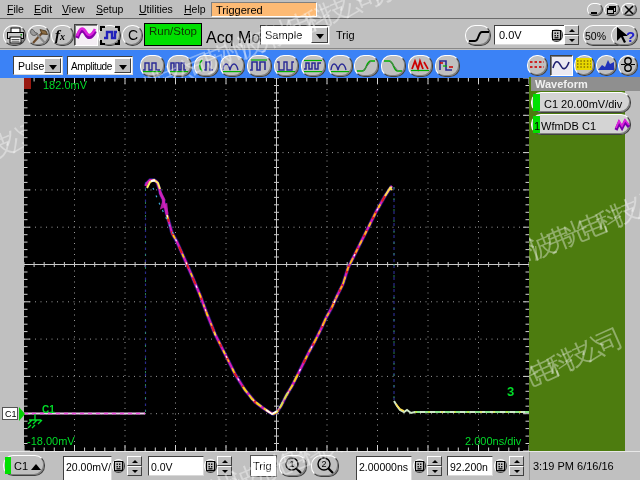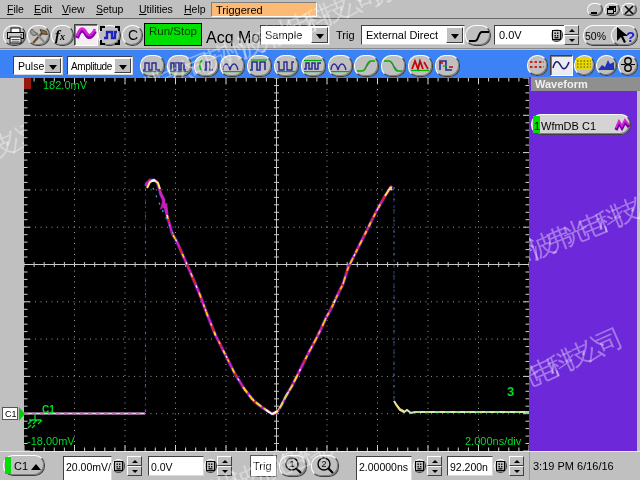--- a/index.html
+++ b/index.html
@@ -82,21 +82,20 @@
       </svg>
     </div>
 <div class="btn" style="left:122px;top:5px;width:21px;height:21px;">
       <div class="abs" style="left:5px;top:1px;font-size:14px;color:#000">C</div>
     </div>
 <div class="abs" style="left:144px;top:3px;width:58px;height:23px;background:#000;"></div>
 <div class="abs" style="left:145px;top:4px;width:56px;height:21px;background:#00e000;font-size:11.5px;color:#103000;text-align:center;padding-top:1px">Run/Stop</div>
 <div class="abs" style="left:206px;top:9px;font-size:16px;color:#000">Acq Mode</div>
 <div class="fld" style="left:260px;top:5px;width:70px;height:20px;font-size:11px;padding:3px 0 0 4px">Sample<div class="ddarrow"></div></div>
 <div class="abs" style="left:336px;top:9px;font-size:11px;color:#000">Trig</div>
-<div class="fld" style="left:361px;top:5px;width:104px;height:20px;font-size:11px;padding:3px 0 0 4px">External Direct<div class="ddarrow"></div></div>
 <div class="btn" style="left:465px;top:5px;width:26px;height:21px;">
       <svg width="24" height="18" style="position:absolute;left:1px;top:1px">
         <path d="M2,14 h6 c4,0 3,-9 7,-9 h7" stroke="#000" stroke-width="2" fill="none"></path>
       </svg>
     </div>
 <div class="fld" style="left:494px;top:5px;width:84px;height:20px;font-size:11px;padding:3px 0 0 4px">0.0V</div>
 <div class="btn" style="left:550px;top:8px;width:13px;height:14px;">
       <svg width="11" height="12" style="position:absolute;left:0px;top:0px">
         <rect x="1.5" y="1.5" width="8" height="9" fill="none" stroke="#000"></rect>
         <rect x="3.5" y="3.5" width="1.4" height="1.4" fill="#000"></rect>
@@ -285,22 +284,26 @@
 <div class="abs" style="left:0px;top:0px;width:7px;height:11px;background:#981810"></div>
 <div class="abs" style="left:19px;top:1px;font-size:11px;color:#00dc28;z-index:11">182.0mV</div>
 <div class="abs" style="left:3px;top:357px;font-size:11px;color:#00dc28;z-index:11">-18.00mV</div>
 <div class="abs" style="left:441px;top:357px;font-size:11px;color:#00dc28;z-index:11">2.000ns/div</div>
 <div class="abs" style="left:18px;top:326px;font-size:10px;font-weight:bold;color:#00dc28;z-index:11">C1</div>
 <div class="abs" style="left:483px;top:306px;font-size:13px;font-weight:bold;color:#00dc28;z-index:11">3</div>
 <svg class="abs" style="left:2px;top:336px;z-index:11" width="20" height="18">
       <path d="M9,0 V6 M3,6 H15 M2,10 L6,6 M7,10 L11,6 M12,10 L16,6 M2,14 L5,11 M6,14 L9,11" stroke="#00dc28" stroke-width="1.3" fill="none"></path>
     </svg>
 </div>
-<div class="abs" style="left:529px;top:77px;width:108px;height:375px;background:#6d28d9;z-index:2">
+<div class="abs" style="left:529px;top:77px;width:96px;height:375px;background:#4d7c0f;z-index:2">
 <div class="abs" style="left:2px;top:0px;width:109px;height:14px;background:#8f8f8f;color:#f0f0f0;font-weight:bold;font-size:11px;padding:1px 0 0 4px">Waveform</div>
+<div class="btn" style="left:2px;top:15px;width:100px;height:21px;background:#d4d4d4">
+      <div class="abs" style="left:1px;top:1px;width:7px;height:17px;background:#00e000"></div>
+      <div class="abs" style="left:12px;top:5px;font-size:11px;color:#000">C1 20.00mV/div</div>
+    </div>
 <div class="btn" style="left:2px;top:37px;width:100px;height:21px;background:#d4d4d4">
       <div class="abs" style="left:1px;top:1px;width:7px;height:17px;background:#00e000"></div>
       <div class="abs" style="left:2px;top:5px;font-size:11px;color:#000">1</div>
       <div class="abs" style="left:9px;top:5px;font-size:11px;color:#000">WfmDB C1</div>
       <svg class="abs" style="left:82px;top:3px" width="17" height="15">
         <path d="M2,12 L5,5 L8,10 L11,4 L15,9" stroke="#7700aa" stroke-width="3.2" fill="none" stroke-linejoin="miter"></path>
         <path d="M2,10 L5,3 L8,8 L11,2 L15,7" stroke="#dd22dd" stroke-width="1.8" fill="none"></path>
       </svg>
     </div>
 </div>

